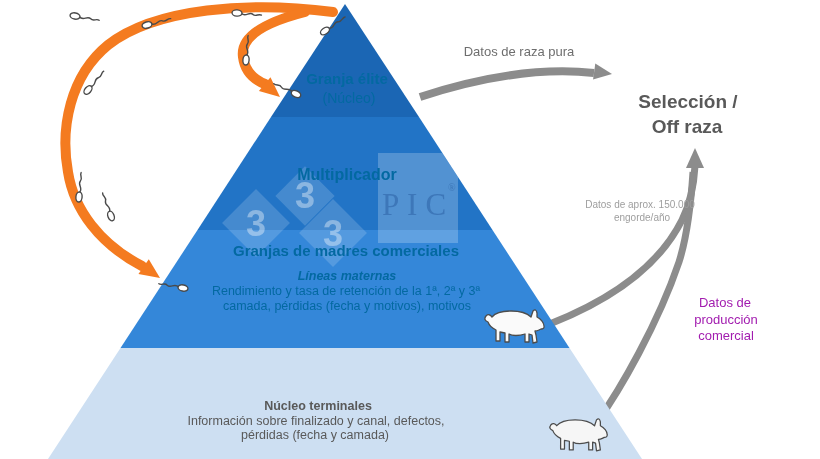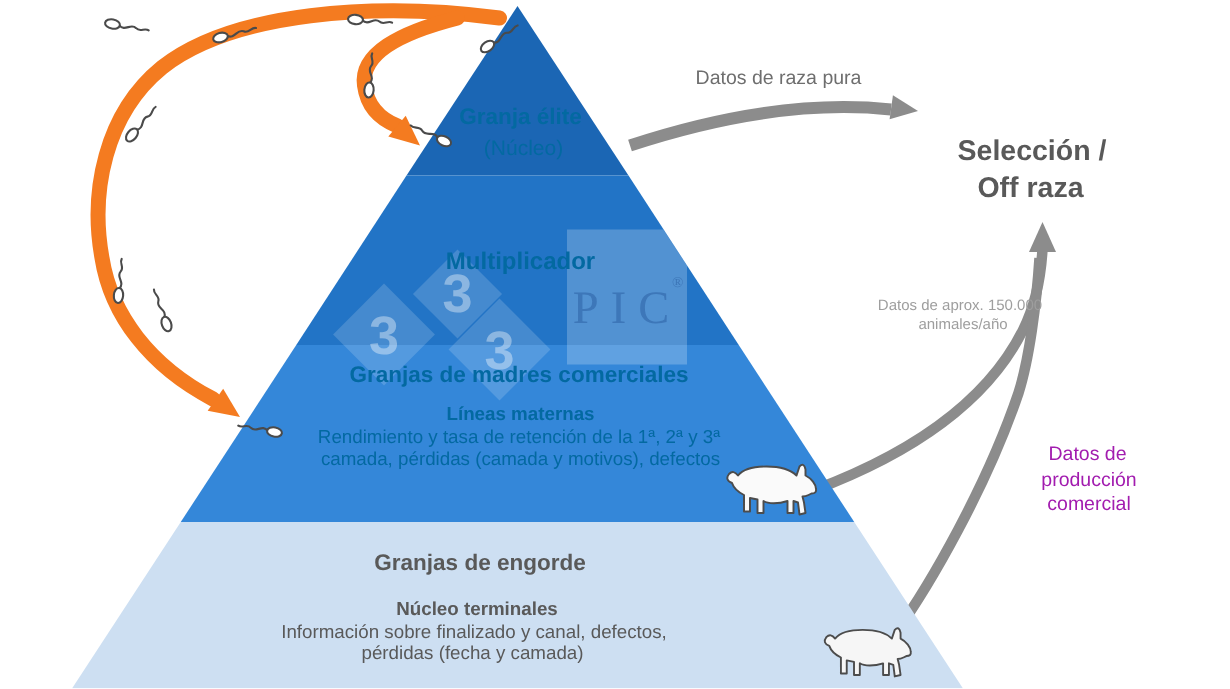--- a/index.html
+++ b/index.html
@@ -100,34 +100,33 @@
       <use href="#spermShape" transform="translate(183,288) rotate(10)"></use>
     </g>
   </svg>
 
   <div class="lbl w b f15" style="left:347px;top:79px;">Granja élite</div>
   <div class="lbl w f14" style="left:349px;top:99px;">(Núcleo)</div>
 
   <div class="lbl w b f16" style="left:347px;top:175px;">Multiplicador</div>
 
   <div class="lbl w b f15" style="left:346px;top:251px;">Granjas de madres comerciales</div>
-  <div class="lbl w b f125" style="left:347px;top:277px;">Líneas maternas</div>
+  <div class="lbl w b f125" style="left:347px;top:277px;font-style:italic;">Líneas maternas</div>
   <div class="lbl w f125" style="left:346px;top:292px;">Rendimiento y tasa de retención de la 1ª, 2ª y 3ª</div>
-  <div class="lbl w f125" style="left:347px;top:307px;">camada, pérdidas (camada y motivos), defectos</div>
+  <div class="lbl w f125" style="left:347px;top:307px;">camada, pérdidas (fecha y motivos), motivos</div>
 
-  <div class="lbl dk b f15" style="left:320px;top:376px;">Granjas de engorde</div>
   <div class="lbl dk b f125" style="left:318px;top:407px;">Núcleo terminales</div>
   <div class="lbl dk f125" style="left:316px;top:422px;">Información sobre finalizado y canal, defectos,</div>
   <div class="lbl dk f125" style="left:315px;top:436px;">pérdidas (fecha y camada)</div>
 
   <div class="lbl dk b f19" style="left:688px;top:102px;">Selección /</div>
 
   <div class="lbl gray-lbl f13" style="left:519px;top:52px;">Datos de raza pura</div>
   <div class="lbl dk b f19" style="left:687px;top:127px;">Off raza</div>
 
   <div class="lbl lgray-lbl f11" style="left:628px;top:204px;">Datos de aprox. 150.000</div>
-  <div class="lbl lgray-lbl f11" style="left:630px;top:217px;">animales/año</div>
+  <div class="lbl lgray-lbl f11" style="left:630px;top:217px;">engorde/año</div>
 
   <div class="lbl mgray-lbl f13" style="left:725px;top:303px;">Datos de</div>
   <div class="lbl mgray-lbl f13" style="left:726px;top:320px;">producción</div>
   <div class="lbl mgray-lbl f13" style="left:726px;top:336px;">comercial</div>
 
 </div>
 
 </body></html>

